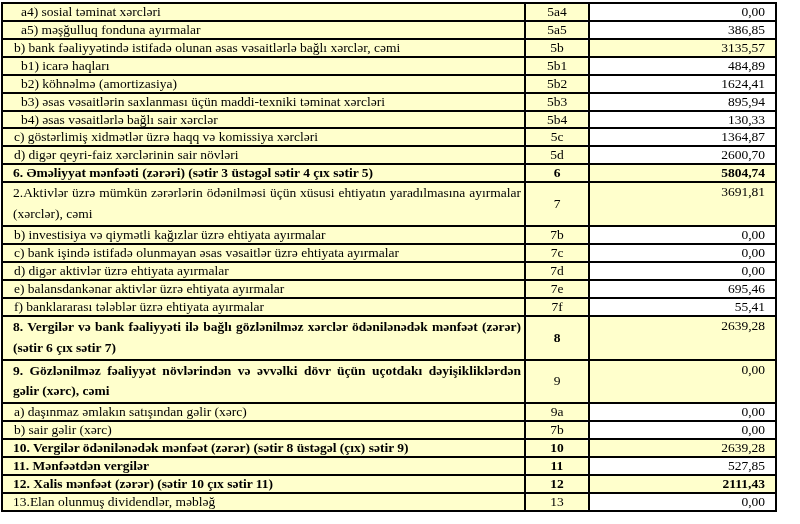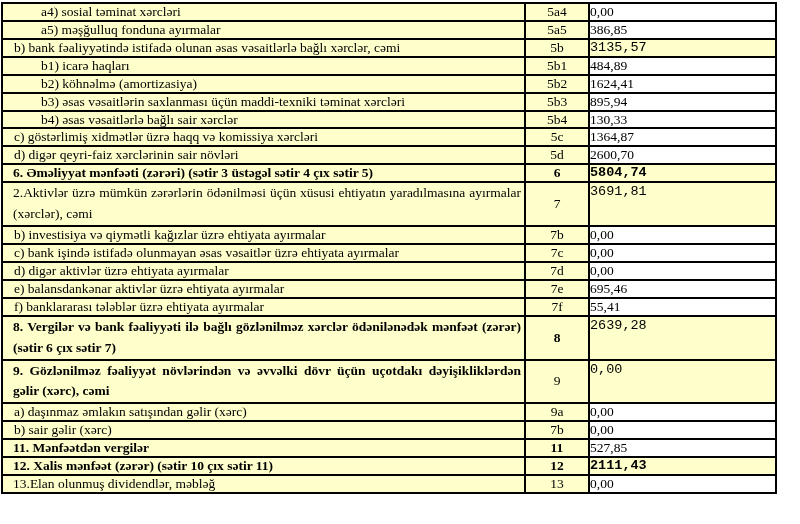--- a/index.html
+++ b/index.html
@@ -20,24 +20,24 @@
     border: 2px solid #000;
     font-size: 13.5px;
     background: #FFFFCC;
     vertical-align: middle;
     padding: 0;
     line-height: 1.18;
   }
   .c-desc { height: 15.5px; padding: 0 3px; }
   .ind0 { padding-left: 10px; }
   .ind1 { padding-left: 11px; }
-  .ind2 { padding-left: 38px; margin-top: 12px; }
-  .c-code { text-align: center; }
-  .c-val  { padding-right: 10px; background: #FFFFFF; }
-  .c-val.hl { background: #FFFFCC; font-family: Liberation Mono, monospace; }
+  .ind2 { padding-left: 18px; margin-top: 12px; }
+  .c-code { text-align: center; border-radius: 6px; }
+  .c-val  { text-align: right; padding-right: 10px; background: #FFFFFF; }
+  .c-val.hl { background: #FFFFCC; }
   .bold { font-weight: bold; }
   tr.tall td { height: 38px; }
   tr.tall .c-desc { text-align: justify; line-height: 1.55; }
   tr.tall .c-val { vertical-align: top; padding-top: 1px; }
 </style>
 </head>
 <body>
 
 <table class="statement">
   <colgroup>
@@ -140,20 +140,25 @@
         <td class="c-desc ind1">a) daşınmaz əmlakın satışından gəlir (xərc)</td>
         <td class="c-code">9a</td>
         <td class="c-val">0,00</td>
       </tr>
       <tr>
         <td class="c-desc ind1">b) sair gəlir (xərc)</td>
         <td class="c-code">7b</td>
         <td class="c-val">0,00</td>
       </tr>
       <tr>
+        <td class="c-desc ind0 bold">10. Vergilər ödənilənədək mənfəət (zərər) (sətir 8 üstəgəl (çıx) sətir 9)</td>
+        <td class="c-code bold">10</td>
+        <td class="c-val hl">2639,28</td>
+      </tr>
+      <tr>
         <td class="c-desc ind0 bold">11. Mənfəətdən vergilər</td>
         <td class="c-code bold">11</td>
         <td class="c-val">527,85</td>
       </tr>
       <tr>
         <td class="c-desc ind0 bold">12. Xalis mənfəət (zərər) (sətir 10 çıx sətir 11)</td>
         <td class="c-code bold">12</td>
         <td class="c-val bold hl">2111,43</td>
       </tr>
       <tr>

